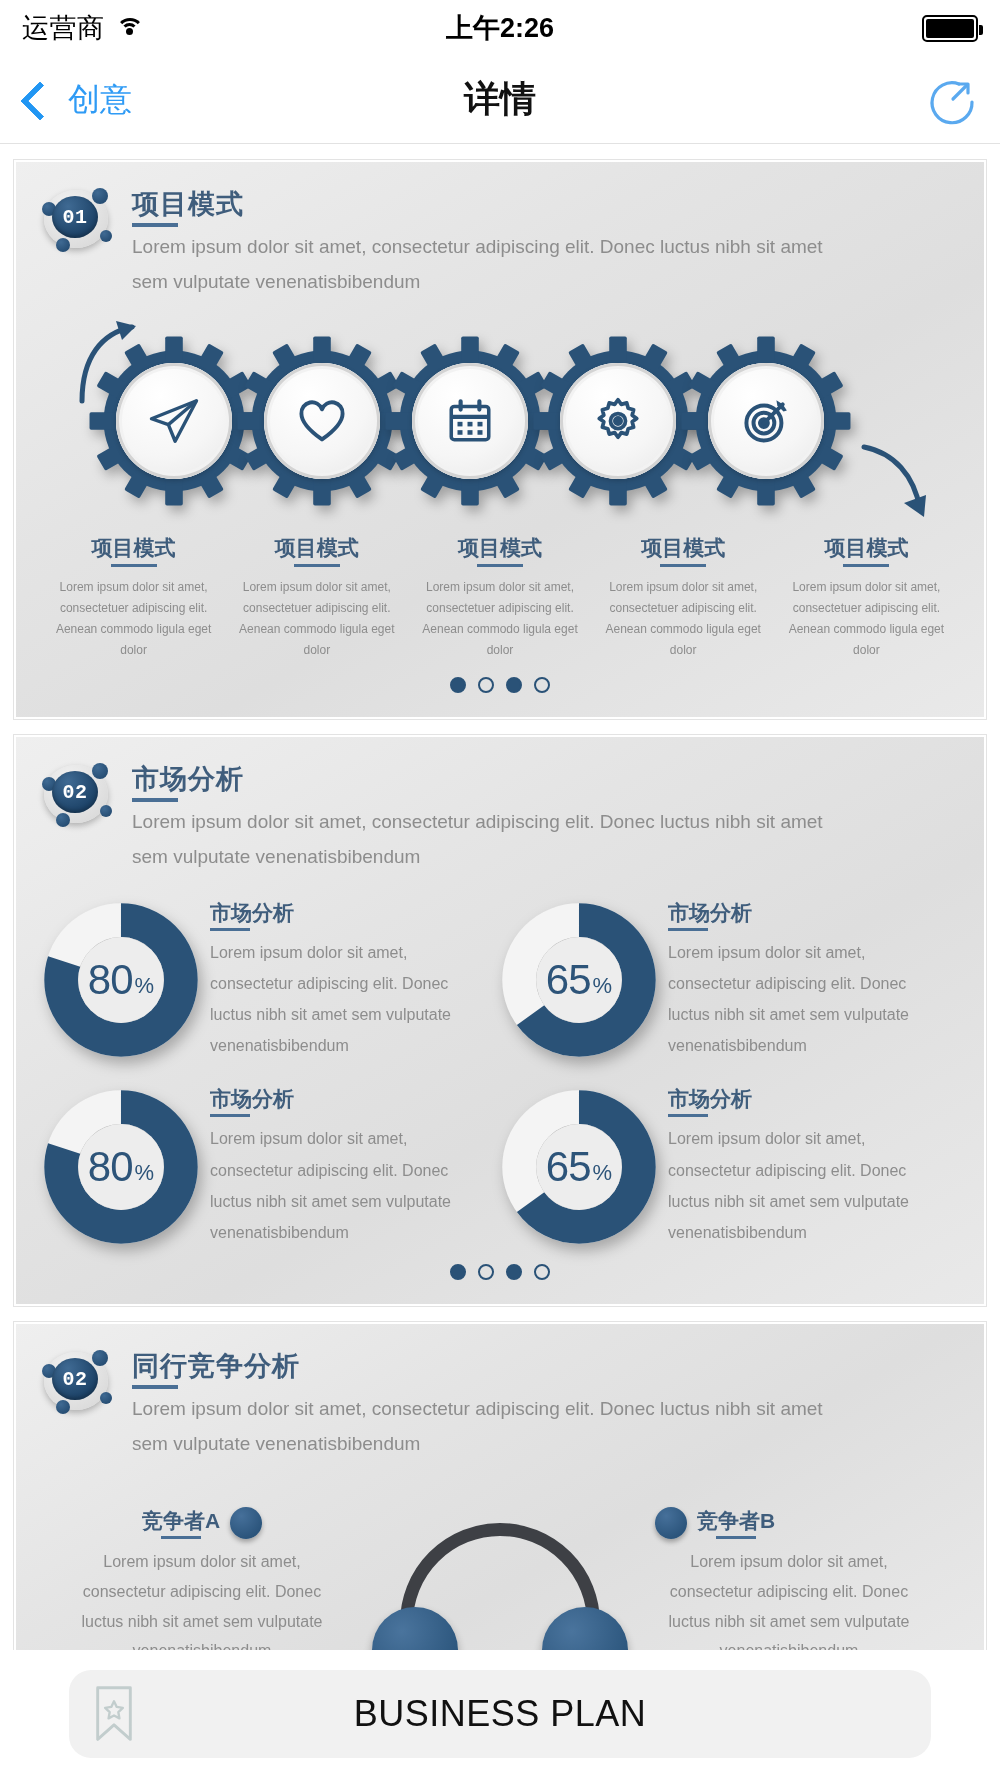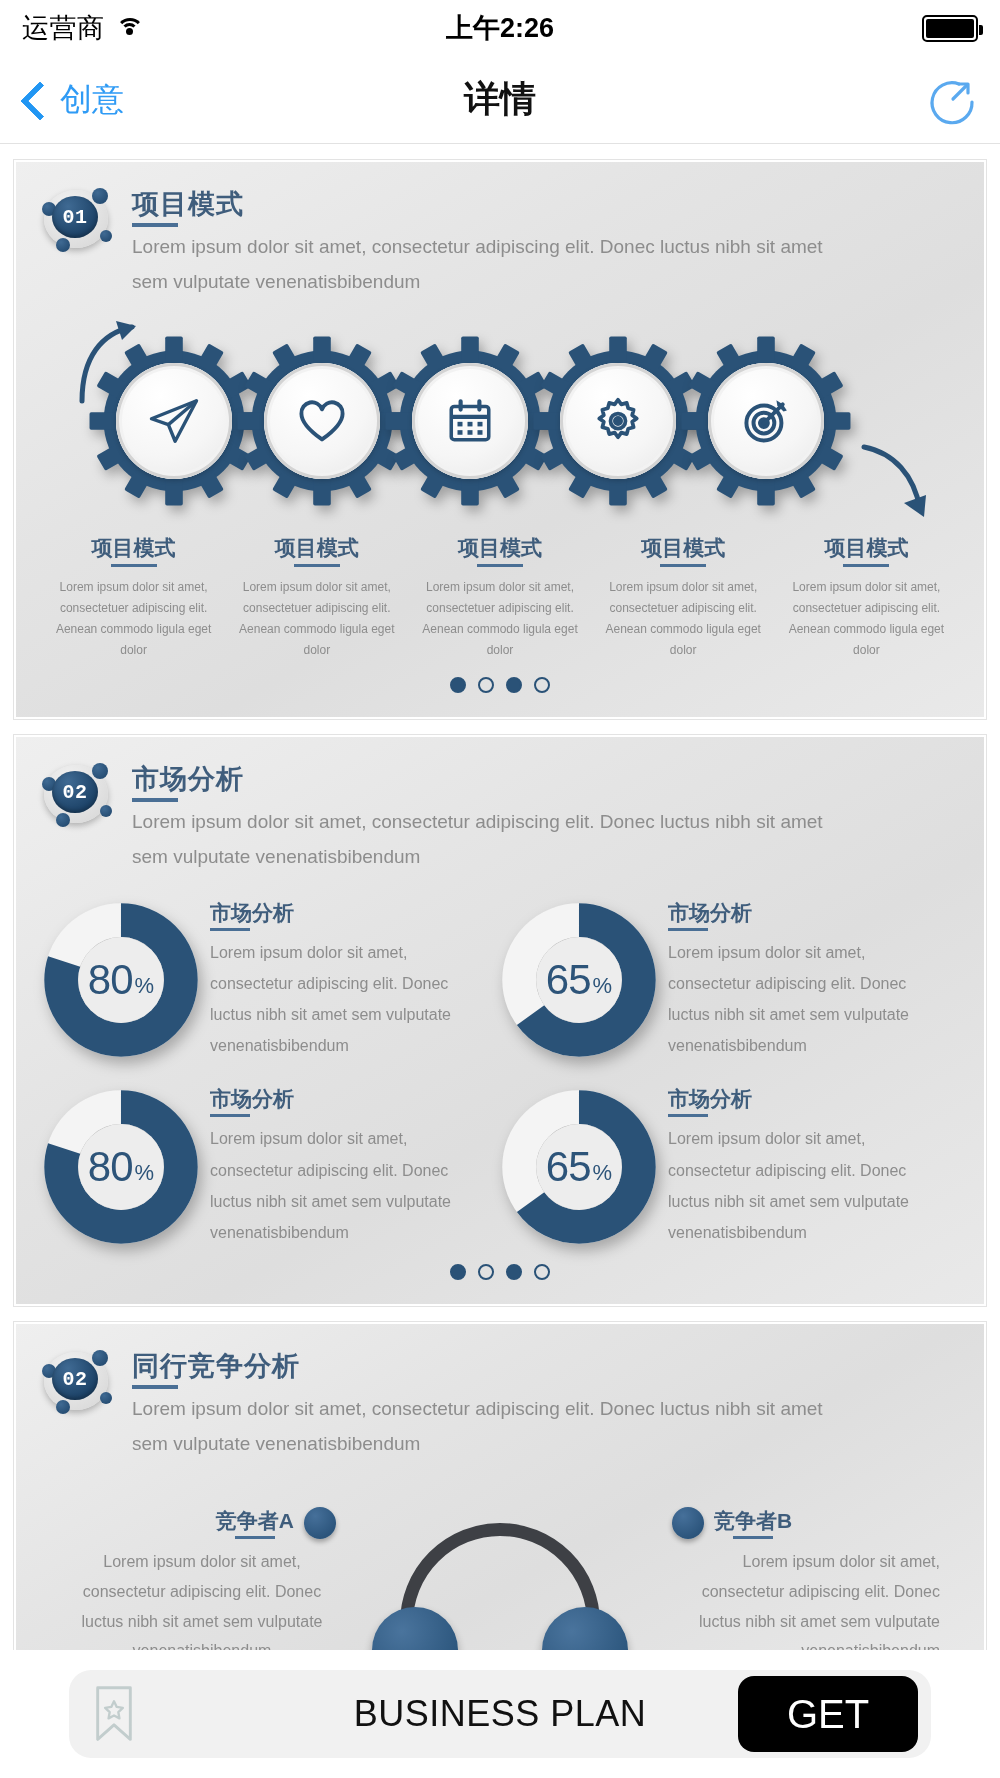--- a/index.html
+++ b/index.html
@@ -28,21 +28,21 @@
   .sb-right{margin-left:auto;display:flex;align-items:center;}
   .battery{width:56px;height:27px;border:2.5px solid #000;border-radius:5px;position:relative;padding:2px;}
   .battery::after{content:"";position:absolute;right:-7px;top:8px;width:4px;height:10px;background:#000;border-radius:0 2px 2px 0;}
   .battery i{display:block;width:100%;height:100%;background:#000;border-radius:2px;}
 
   
   .navbar{
     height:88px;position:relative;display:flex;align-items:center;
     padding:0 22px;border-bottom:1px solid #e2e2e2;background:#fff;
   }
-  .nav-back{display:flex;align-items:center;gap:16px;cursor:pointer;}
+  .nav-back{display:flex;align-items:center;gap:24px;cursor:pointer;}
   .chev{width:22px;height:38px;position:relative;}
   .chev::before{content:"";position:absolute;left:4px;top:6px;width:22px;height:22px;
     border-left:6px solid #2196f3;border-bottom:6px solid #2196f3;transform:rotate(45deg);border-radius:1px;}
   .nav-back-label{font-size:32px;color:#2f9bf5;}
   .nav-title{position:absolute;left:0;right:0;text-align:center;font-size:36px;font-weight:600;color:#111;pointer-events:none;}
   .nav-share{margin-left:auto;width:52px;height:52px;position:relative;cursor:pointer;}
   .nav-share svg{display:block;}
 
   
   .content{position:absolute;top:144px;left:0;right:0;bottom:0;background:#fff;overflow:hidden;}
@@ -114,24 +114,24 @@
   .donut .pct{font-size:22px;margin-left:2px;margin-top:12px;}
   .donut-txt{flex:1;padding-right:6px;}
   .donut-t{font-size:21px;color:#3f5d7c;font-weight:600;display:inline-block;padding-bottom:4px;position:relative;}
   .donut-t::after{content:"";position:absolute;left:0;bottom:0;width:40px;height:3px;background:#4a6f95;}
   .donut-d{font-size:16px;line-height:1.95;color:#8d8d8d;margin-top:6px;}
 
   
   .comp{position:relative;height:170px;margin-top:26px;}
   .comp-side{position:absolute;width:268px;}
   .comp-side.left{left:26px;top:20px;text-align:center;}
-  .comp-side.right{right:18px;top:20px;text-align:right;}
+  .comp-side.right{right:35px;top:20px;text-align:center;}
   .comp-head{display:flex;align-items:center;gap:10px;}
   .comp-head.r{justify-content:flex-start;}
-  .comp-head.l{justify-content:flex-end;}
+  .comp-head.l{justify-content:center;}
   .comp-t{font-size:21px;color:#3f5d7c;font-weight:600;display:inline-block;padding-bottom:4px;position:relative;}
   .comp-t::after{content:"";position:absolute;left:50%;transform:translateX(-50%);bottom:0;width:40px;height:3px;background:#4a6f95;}
   .node{width:32px;height:32px;border-radius:50%;
      background:radial-gradient(circle at 35% 28%,#46709a,#214a70);
      box-shadow:0 3px 5px rgba(0,0,0,.3);flex:0 0 32px;}
   .comp-d{font-size:16px;line-height:1.85;color:#8d8d8d;margin-top:8px;}
   .comp-center{position:absolute;left:50%;transform:translateX(-50%);top:2px;width:240px;height:200px;}
   .ring{position:absolute;left:20px;top:34px;width:200px;height:200px;border-radius:50%;
      border:13px solid #3e4045;}
   .logo{position:absolute;left:70px;top:-6px;width:100px;height:100px;border-radius:50%;
@@ -545,15 +545,14 @@
 
 <div class="bottombar">
   <div class="bb-pill">
     <div class="bm-icon">
       <svg width="44" height="58" viewBox="0 0 24 32" fill="none" stroke="#c2cdcd" stroke-width="1.6" stroke-linejoin="round">
         <path d="M3 1.5 H21 V30 L12 22 L3 30 Z"></path>
         <path d="M12 9 l1.5 3.1 3.4 .5 -2.5 2.4 .6 3.4 -3-1.6 -3 1.6 .6-3.4 -2.5-2.4 3.4-.5 Z" stroke-width="1.3"></path>
       </svg>
     </div>
     <div class="bb-title">BUSINESS PLAN</div>
-    <div class="get-btn">GET</div>
   </div>
 </div>
 
 </body></html>

